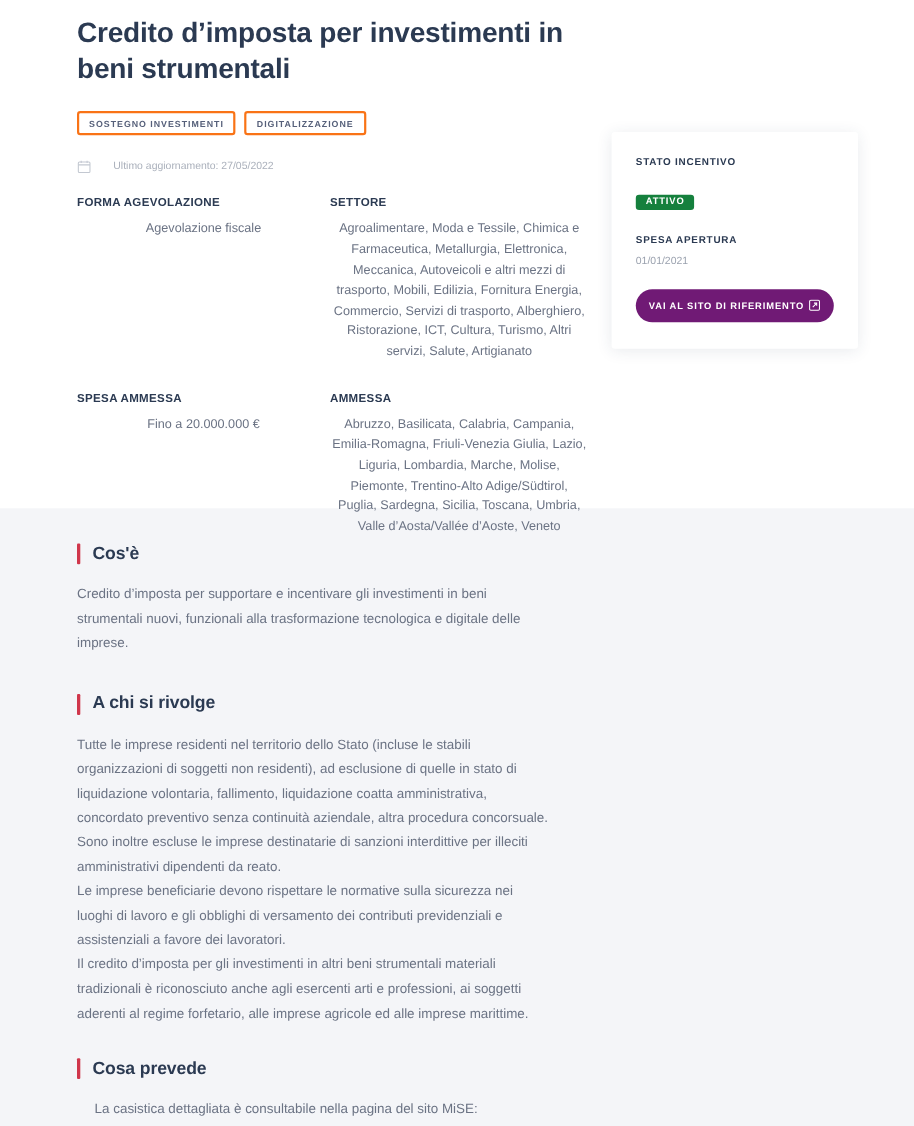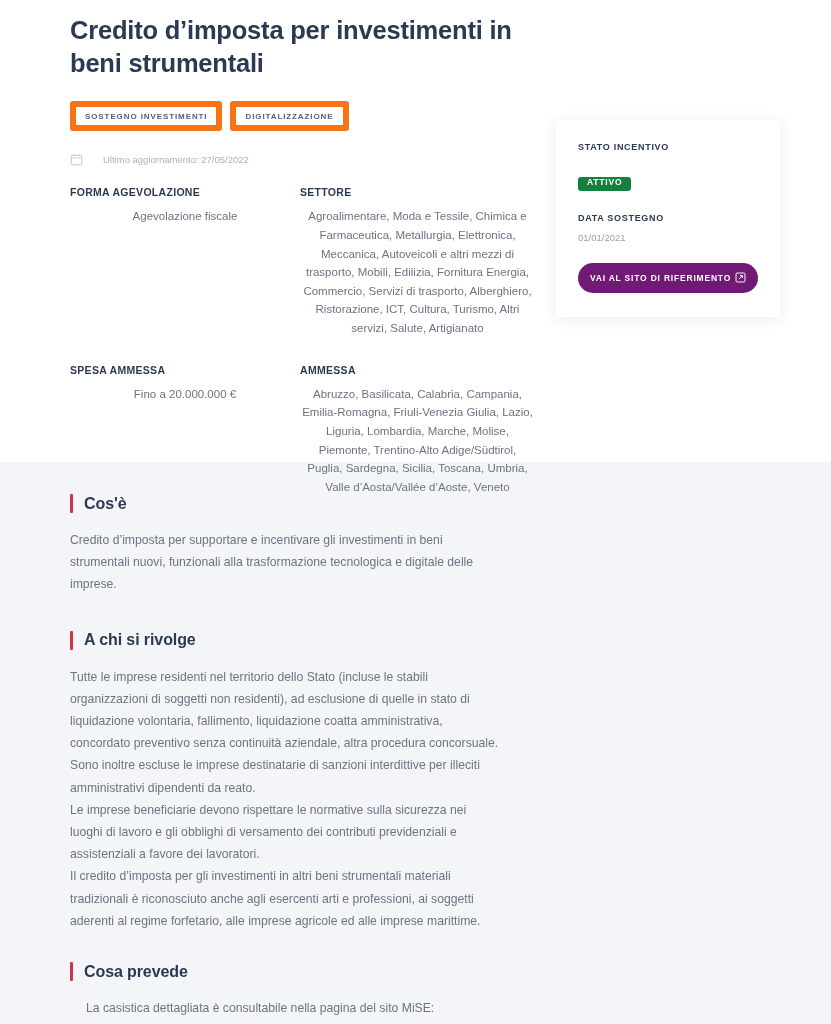--- a/index.html
+++ b/index.html
@@ -43,21 +43,21 @@
     color: #2b3a52;
     letter-spacing: -0.2px;
   }
 
   .tag-row {
     margin-top: 21px;
     display: flex;
     gap: 8px;
   }
   .tag {
-    border: 6px solid #f97316;
+    border: 2px solid #f97316;
     border-radius: 3px;
     padding: 5px 9px 4px 9px;
     font-size: 8px;
     letter-spacing: 0.9px;
     font-weight: bold;
     color: #56607a;
     background: #fff;
     white-space: nowrap;
   }
 
@@ -242,21 +242,21 @@
           <div class="meta-label">AMMESSA</div>
           <div class="meta-value">Abruzzo, Basilicata, Calabria, Campania, Emilia-Romagna, Friuli-Venezia Giulia, Lazio, Liguria, Lombardia, Marche, Molise, Piemonte, Trentino-Alto Adige/Südtirol, Puglia, Sardegna, Sicilia, Toscana, Umbria, Valle d’Aosta/Vallée d’Aoste, Veneto</div>
         </div>
       </div>
 
     </div>
 
     <div class="info-card">
       <div class="card-label">STATO INCENTIVO</div>
       <div class="badge">ATTIVO</div>
-      <div class="card-label second">DATA SOSTEGNO</div>
+      <div class="card-label second">SPESA APERTURA</div>
       <div class="card-date">01/01/2021</div>
       <button class="cta">
         <span>VAI AL SITO DI RIFERIMENTO</span>
         <span>
           <svg width="11" height="11" viewBox="0 0 16 16" fill="none" stroke="#ffffff" stroke-width="1.4">
             <rect x="1.5" y="1.5" width="13" height="13" rx="1.5"></rect>
             <line x1="5.6" y1="10.4" x2="10.6" y2="5.4"></line>
             <polyline points="7.2,5.2 10.8,5.2 10.8,8.8"></polyline>
           </svg>
         </span>

